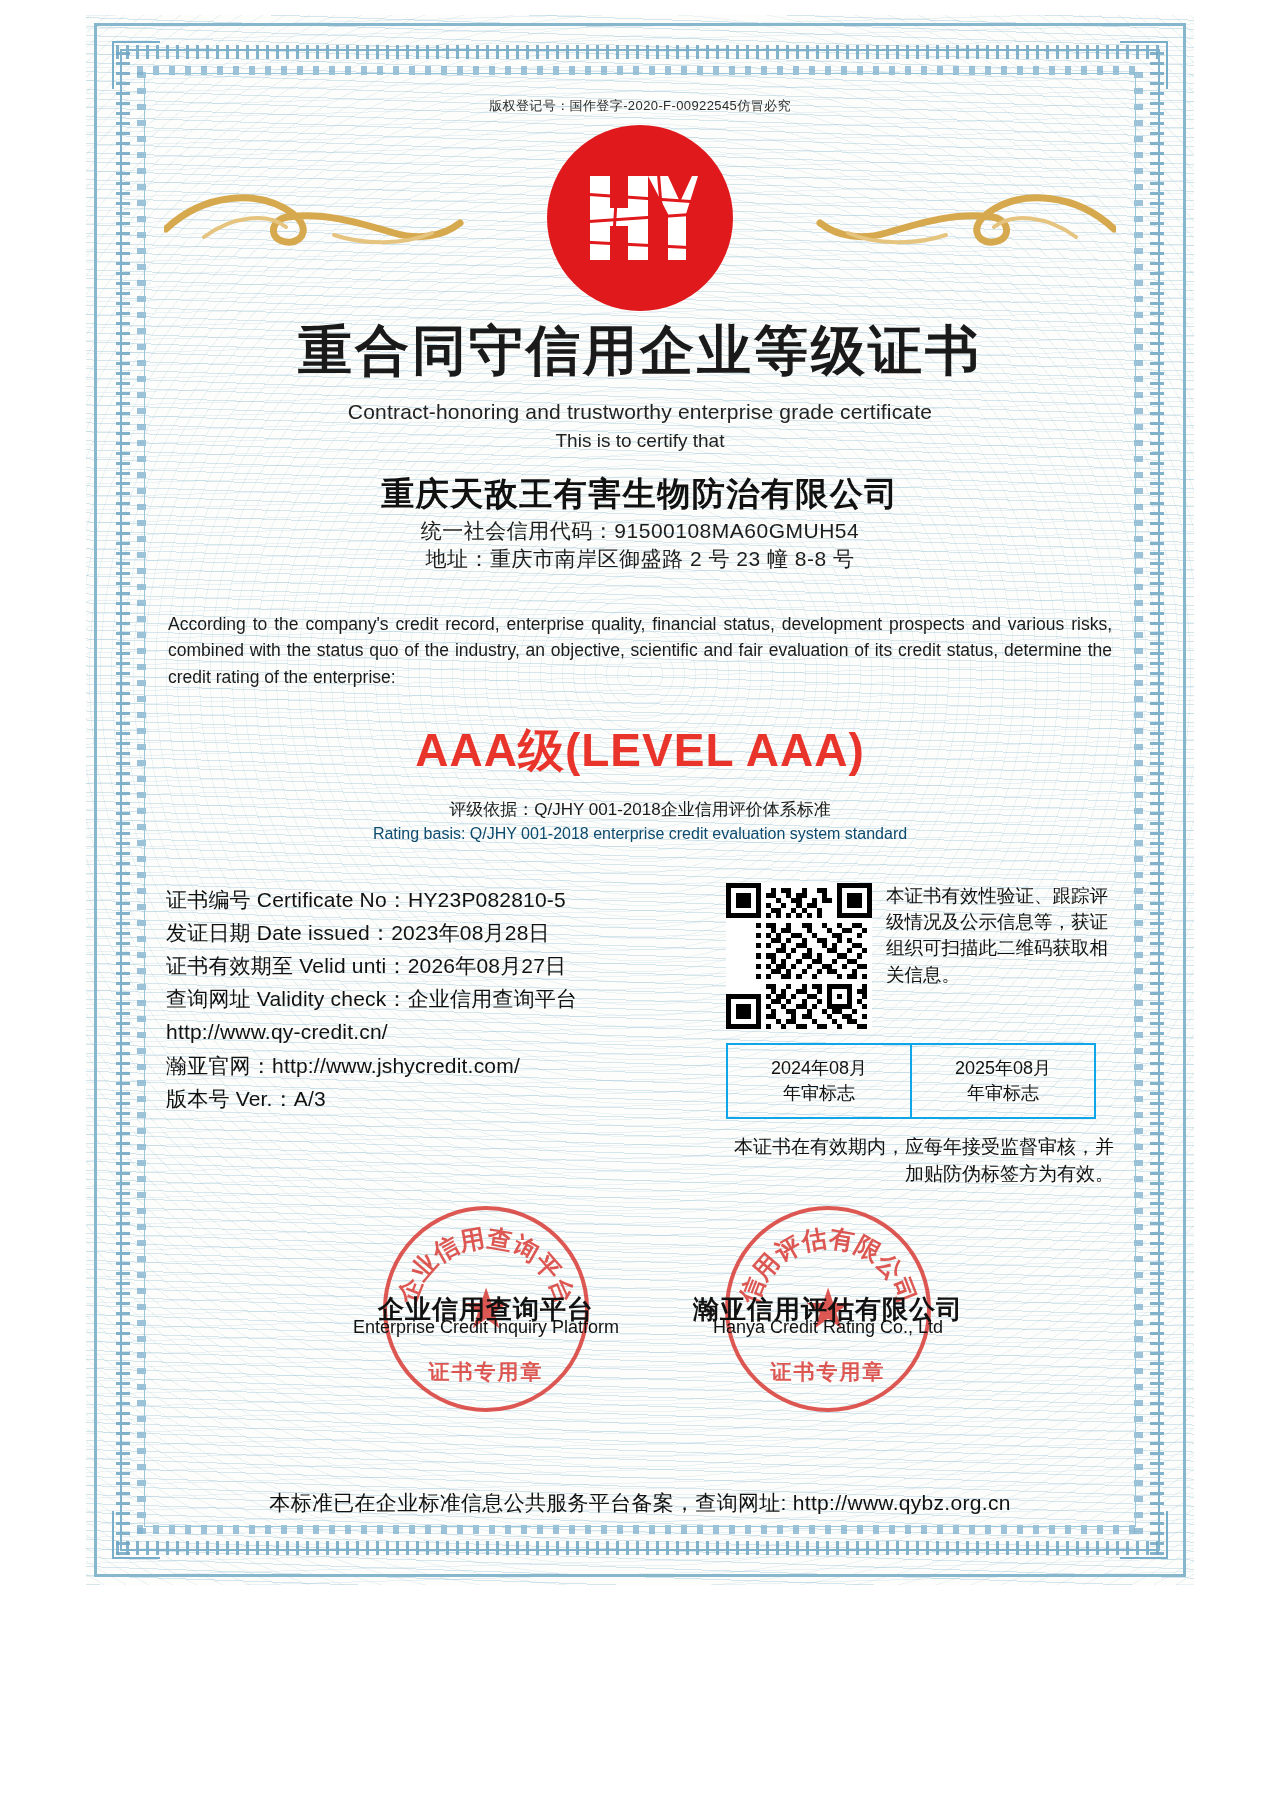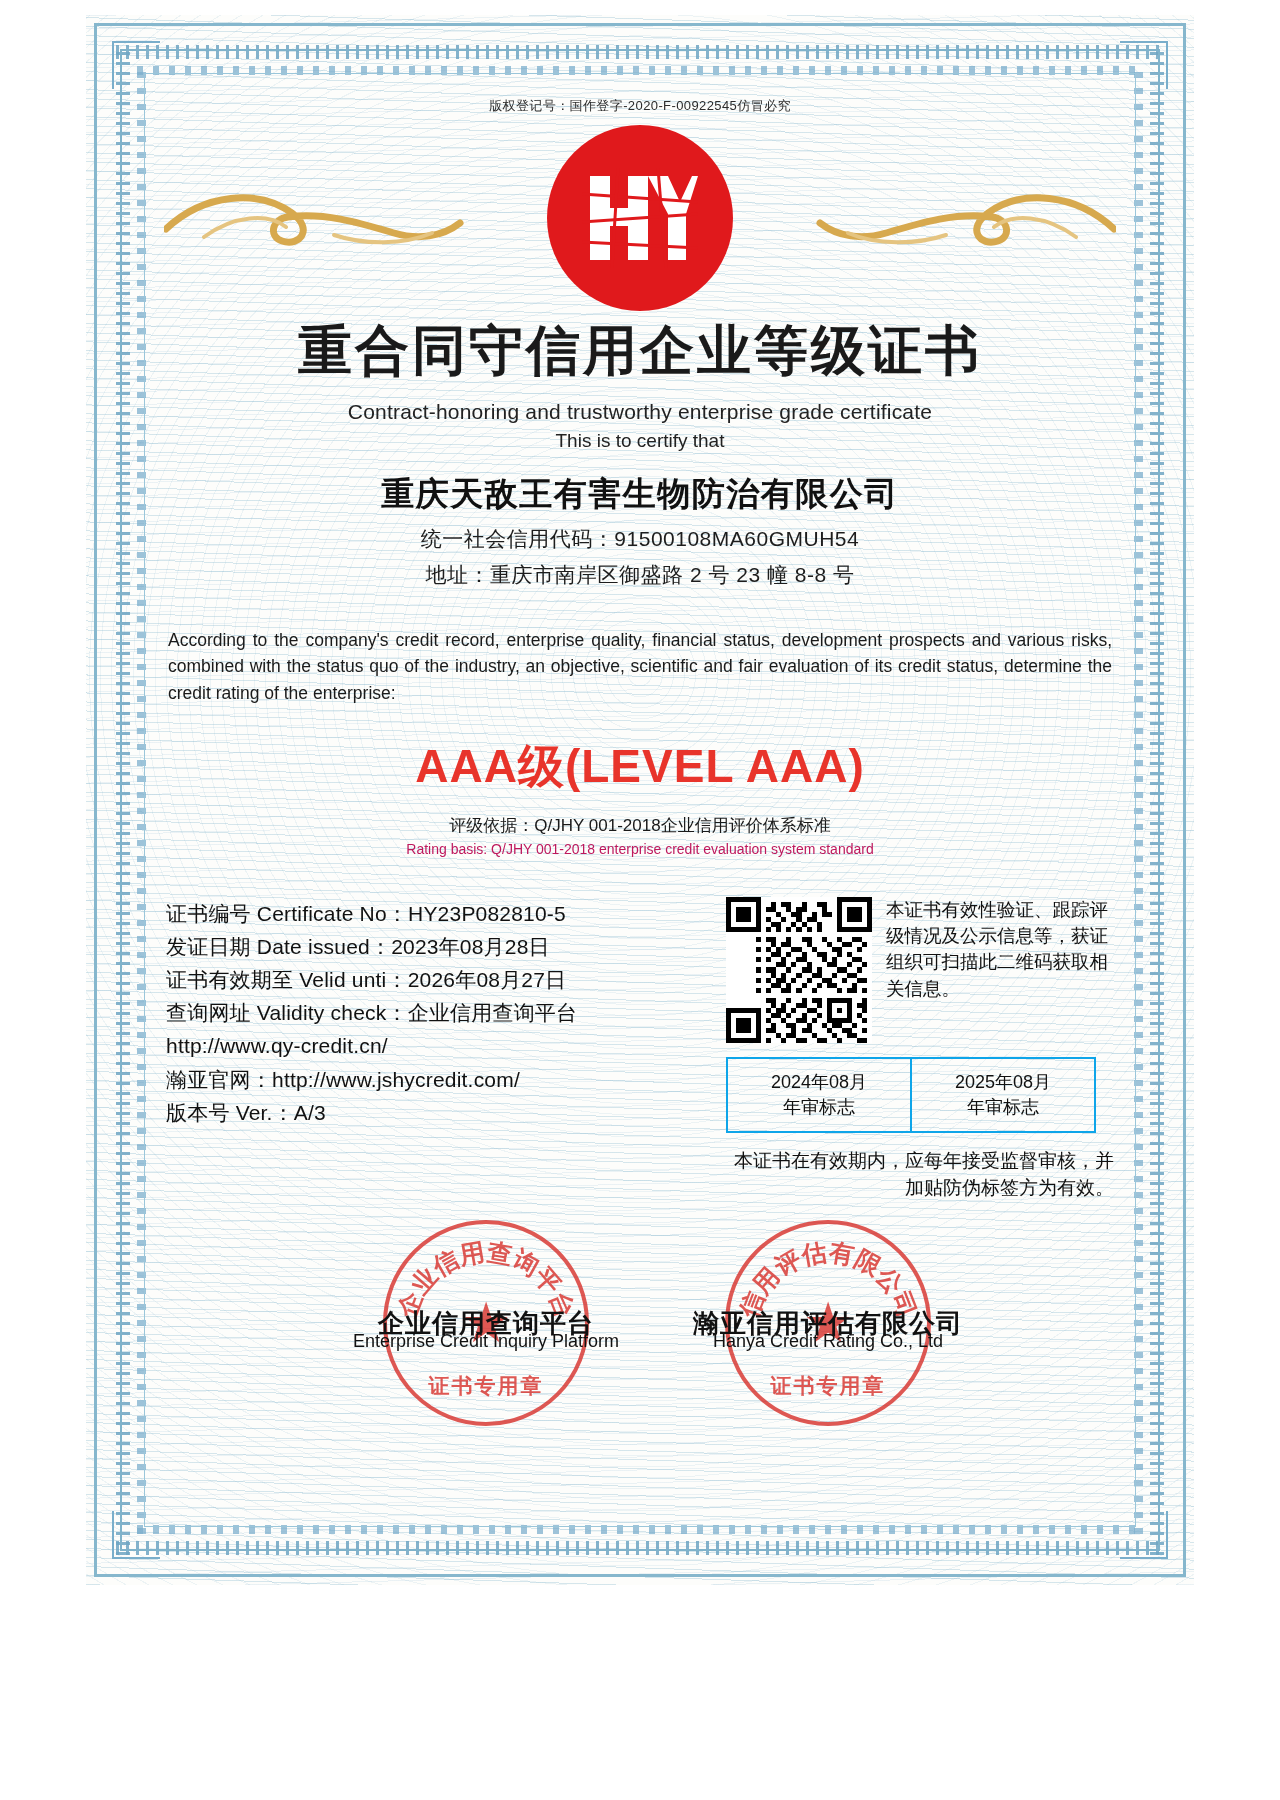--- a/index.html
+++ b/index.html
@@ -203,21 +203,21 @@
     font-size: 33px;
     font-weight: bold;
     color: #111;
     margin-top: 20px;
     letter-spacing: 1.5px;
   }
   .company-code, .company-addr {
     text-align: center;
     font-size: 21px;
     color: #1d1d1d;
-    margin-top: 8px;
+    margin-top: 0;
     letter-spacing: .5px;
   }
 
   .para {
     margin-top: 38px;
     padding: 0 12px;
   }
   .para-cn {
     font-size: 21px;
     line-height: 1.55;
@@ -243,22 +243,22 @@
     letter-spacing: 1px;
   }
   .basis-cn {
     text-align: center;
     font-size: 17px;
     color: #1a1a1a;
     margin-top: 16px;
   }
   .basis-en {
     text-align: center;
-    font-size: 14px;
-    color: #be185d;
+    font-size: 16px;
+    color: #0c4a6e;
     margin-top: 4px;
   }
 
   
   .detail-row {
     display: flex;
     margin-top: 40px;
     padding: 0 10px;
     gap: 20px;
   }
@@ -710,14 +710,15 @@
           </svg>
           <div class="star">★</div>
           <div class="seal-bottom-text">证书专用章</div>
         </div>
         <div class="org-cn">瀚亚信用评估有限公司</div>
         <div class="org-en">Hanya Credit Rating Co., Ltd</div>
       </div>
 
     </div>
 
+    <div class="footer-note">本标准已在企业标准信息公共服务平台备案，查询网址: http://www.qybz.org.cn</div>
   </div>
 </div>
 
 </body></html>

